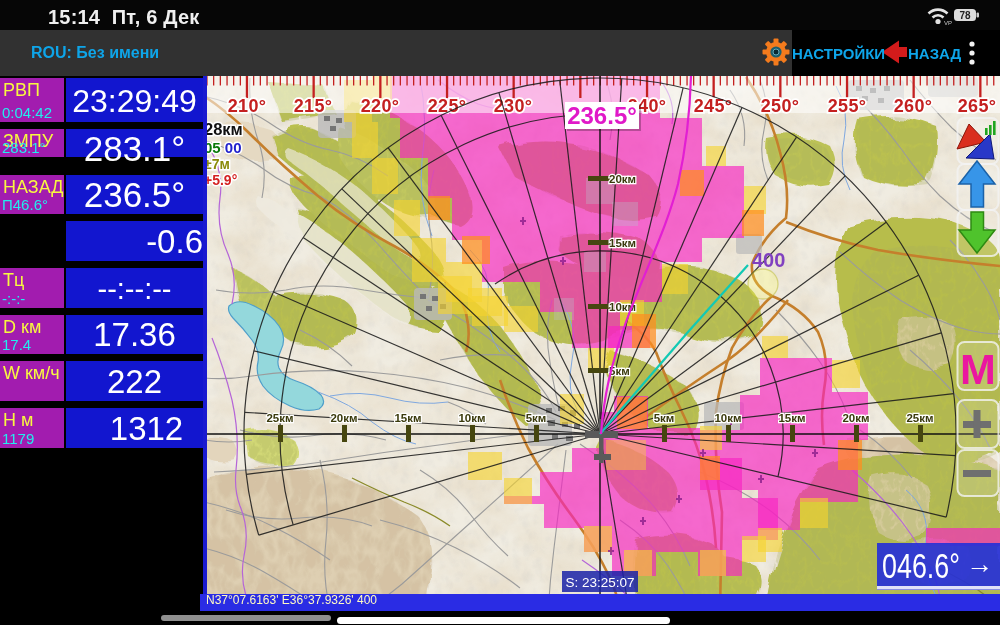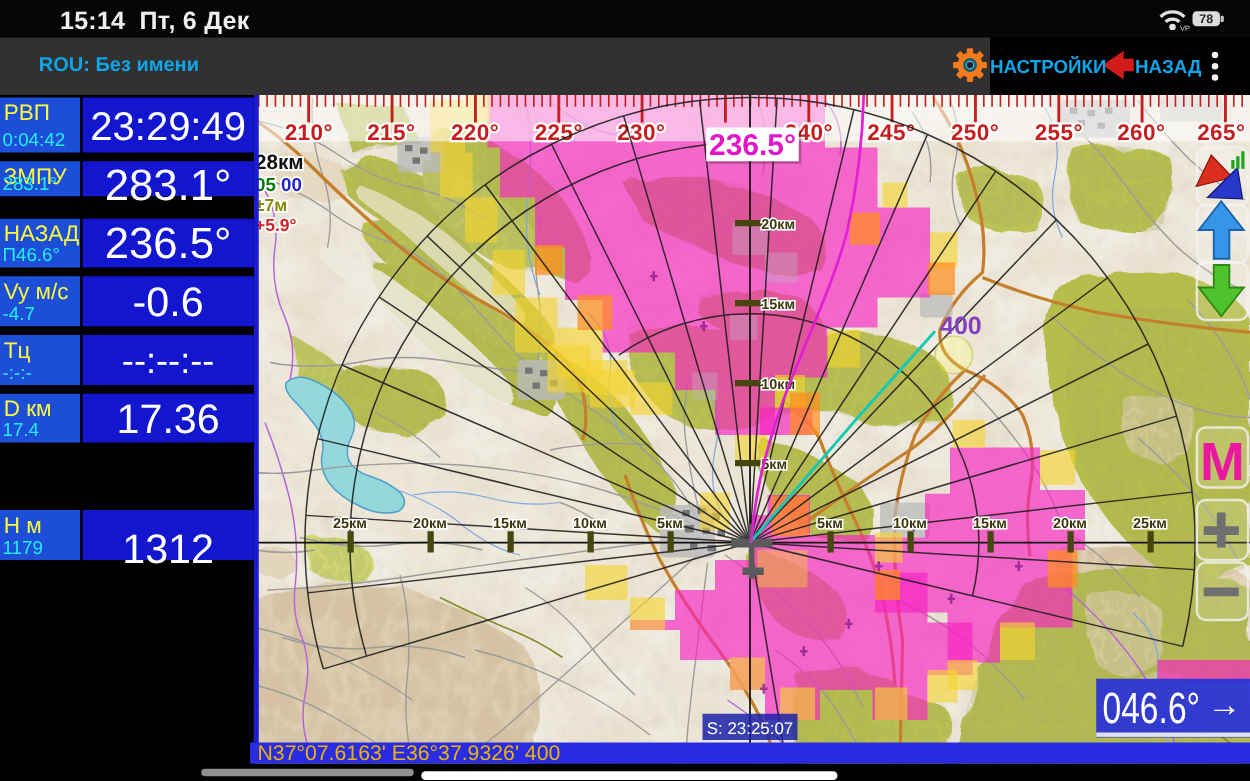--- a/index.html
+++ b/index.html
@@ -9,29 +9,29 @@
   
   #status{left:0;top:0;width:1000px;height:30px;background:#060606;color:#efefef;}
   #status .time{left:48px;top:6px;font-size:20px;font-weight:bold;letter-spacing:0.2px;}
   
   #abar{left:0;top:30px;width:792px;height:46px;background:#313131;color:#0ea5e9;}
   #abar .title{left:31px;top:14px;font-size:16px;font-weight:bold;}
   #abar .mi{top:15px;font-size:15px;font-weight:bold;}
   
   #panel{left:0;top:76px;width:203px;height:372px;background:#000;}
   .row{position:absolute;left:0;width:203px;}
-  .lab{position:absolute;left:0;top:0;width:64px;height:100%;background:#1d4ed8;}
+  .lab{position:absolute;left:0;top:0;width:64px;height:100%;background:#a21caf;}
   .lab .l1{position:absolute;left:3px;top:2px;font-size:18px;color:#f8f840;white-space:nowrap;}
   .lab .l2{position:absolute;left:2px;bottom:1px;font-size:15px;color:#22eeee;white-space:nowrap;}
   .val{position:absolute;left:66px;top:0;width:137px;height:100%;background:#1216cf;
        color:#fff;text-align:center;}
   .val span{position:absolute;left:0;width:137px;text-align:center;}
   
-  #coordbar{left:200px;top:594px;width:800px;height:17px;background:#2a2ce4;color:#eab308;
-     font-size:17px;}
+  #coordbar{left:200px;top:594px;width:800px;height:17px;background:#2a2ce4;color:#fef9c3;
+     font-size:12px;}
   #coordbar span{position:absolute;left:6px;top:-1px;}
   #navbar{left:0;top:611px;width:1000px;height:14px;background:#000;}
   .pillg{left:161px;top:615px;width:170px;height:6px;background:#8f8f8f;border-radius:3px;}
   .pillw{left:337px;top:617px;width:333px;height:7px;background:#fff;border-radius:4px;}
 </style>
 </head>
 <body>
 <div id="root">
 
   <div class="abs" style="left:203px;top:76px;width:797px;height:535px;overflow:hidden;">
@@ -646,53 +646,58 @@
     <div class="row" style="top:99px;height:39px;">
         <div class="lab">
           <span class="l1">НАЗАД</span>
           <span class="l2">П46.6°</span>
         </div>
         <div class="val">
           <span style="font-size:35px;top:0px;">236.5°</span>
         </div>
       </div>
     <div class="row" style="top:145px;height:40px;">
-        <div class="lab">
-          <span class="l1">Vy м/с</span>
-          <span class="l2">-4.7</span>
-        </div>
         <div class="val">
-          <span style="font-size:33px;top:2px;">-0.6</span>
+          <span style="font-size:33px;top:2px;text-align:right;">-0.6</span>
         </div>
       </div>
     <div class="row" style="top:192px;height:40px;">
         <div class="lab">
           <span class="l1">Тц</span>
           <span class="l2">-:-:-</span>
         </div>
         <div class="val">
           <span style="font-size:29px;top:5px;">--:--:--</span>
         </div>
       </div>
     <div class="row" style="top:239px;height:39px;">
         <div class="lab">
           <span class="l1">D км</span>
           <span class="l2">17.4</span>
         </div>
         <div class="val">
           <span style="font-size:33px;top:1px;">17.36</span>
         </div>
       </div>
+    <div class="row" style="top:285px;height:40px;">
+        <div class="lab">
+          <span class="l1">W км/ч</span>
+          <span class="l2"></span>
+        </div>
+        <div class="val">
+          <span style="font-size:33px;top:2px;">222</span>
+        </div>
+      </div>
     <div class="row" style="top:332px;height:40px;">
         <div class="lab">
           <span class="l1">Н м</span>
           <span class="l2">1179</span>
         </div>
         <div class="val">
-          <span style="font-size:33px;top:12px;">1312</span>
+          <span style="font-size:33px;top:2px;margin-left:12px;">1312</span>
         </div>
       </div>
   </div>
   <div id="coordbar" class="abs">
       <span>N37°07.6163' E36°37.9326' 400</span>
     </div>
   <div id="navbar" class="abs"></div>
   <div class="pillg abs"></div>
   <div class="pillw abs"></div>
 </div>

